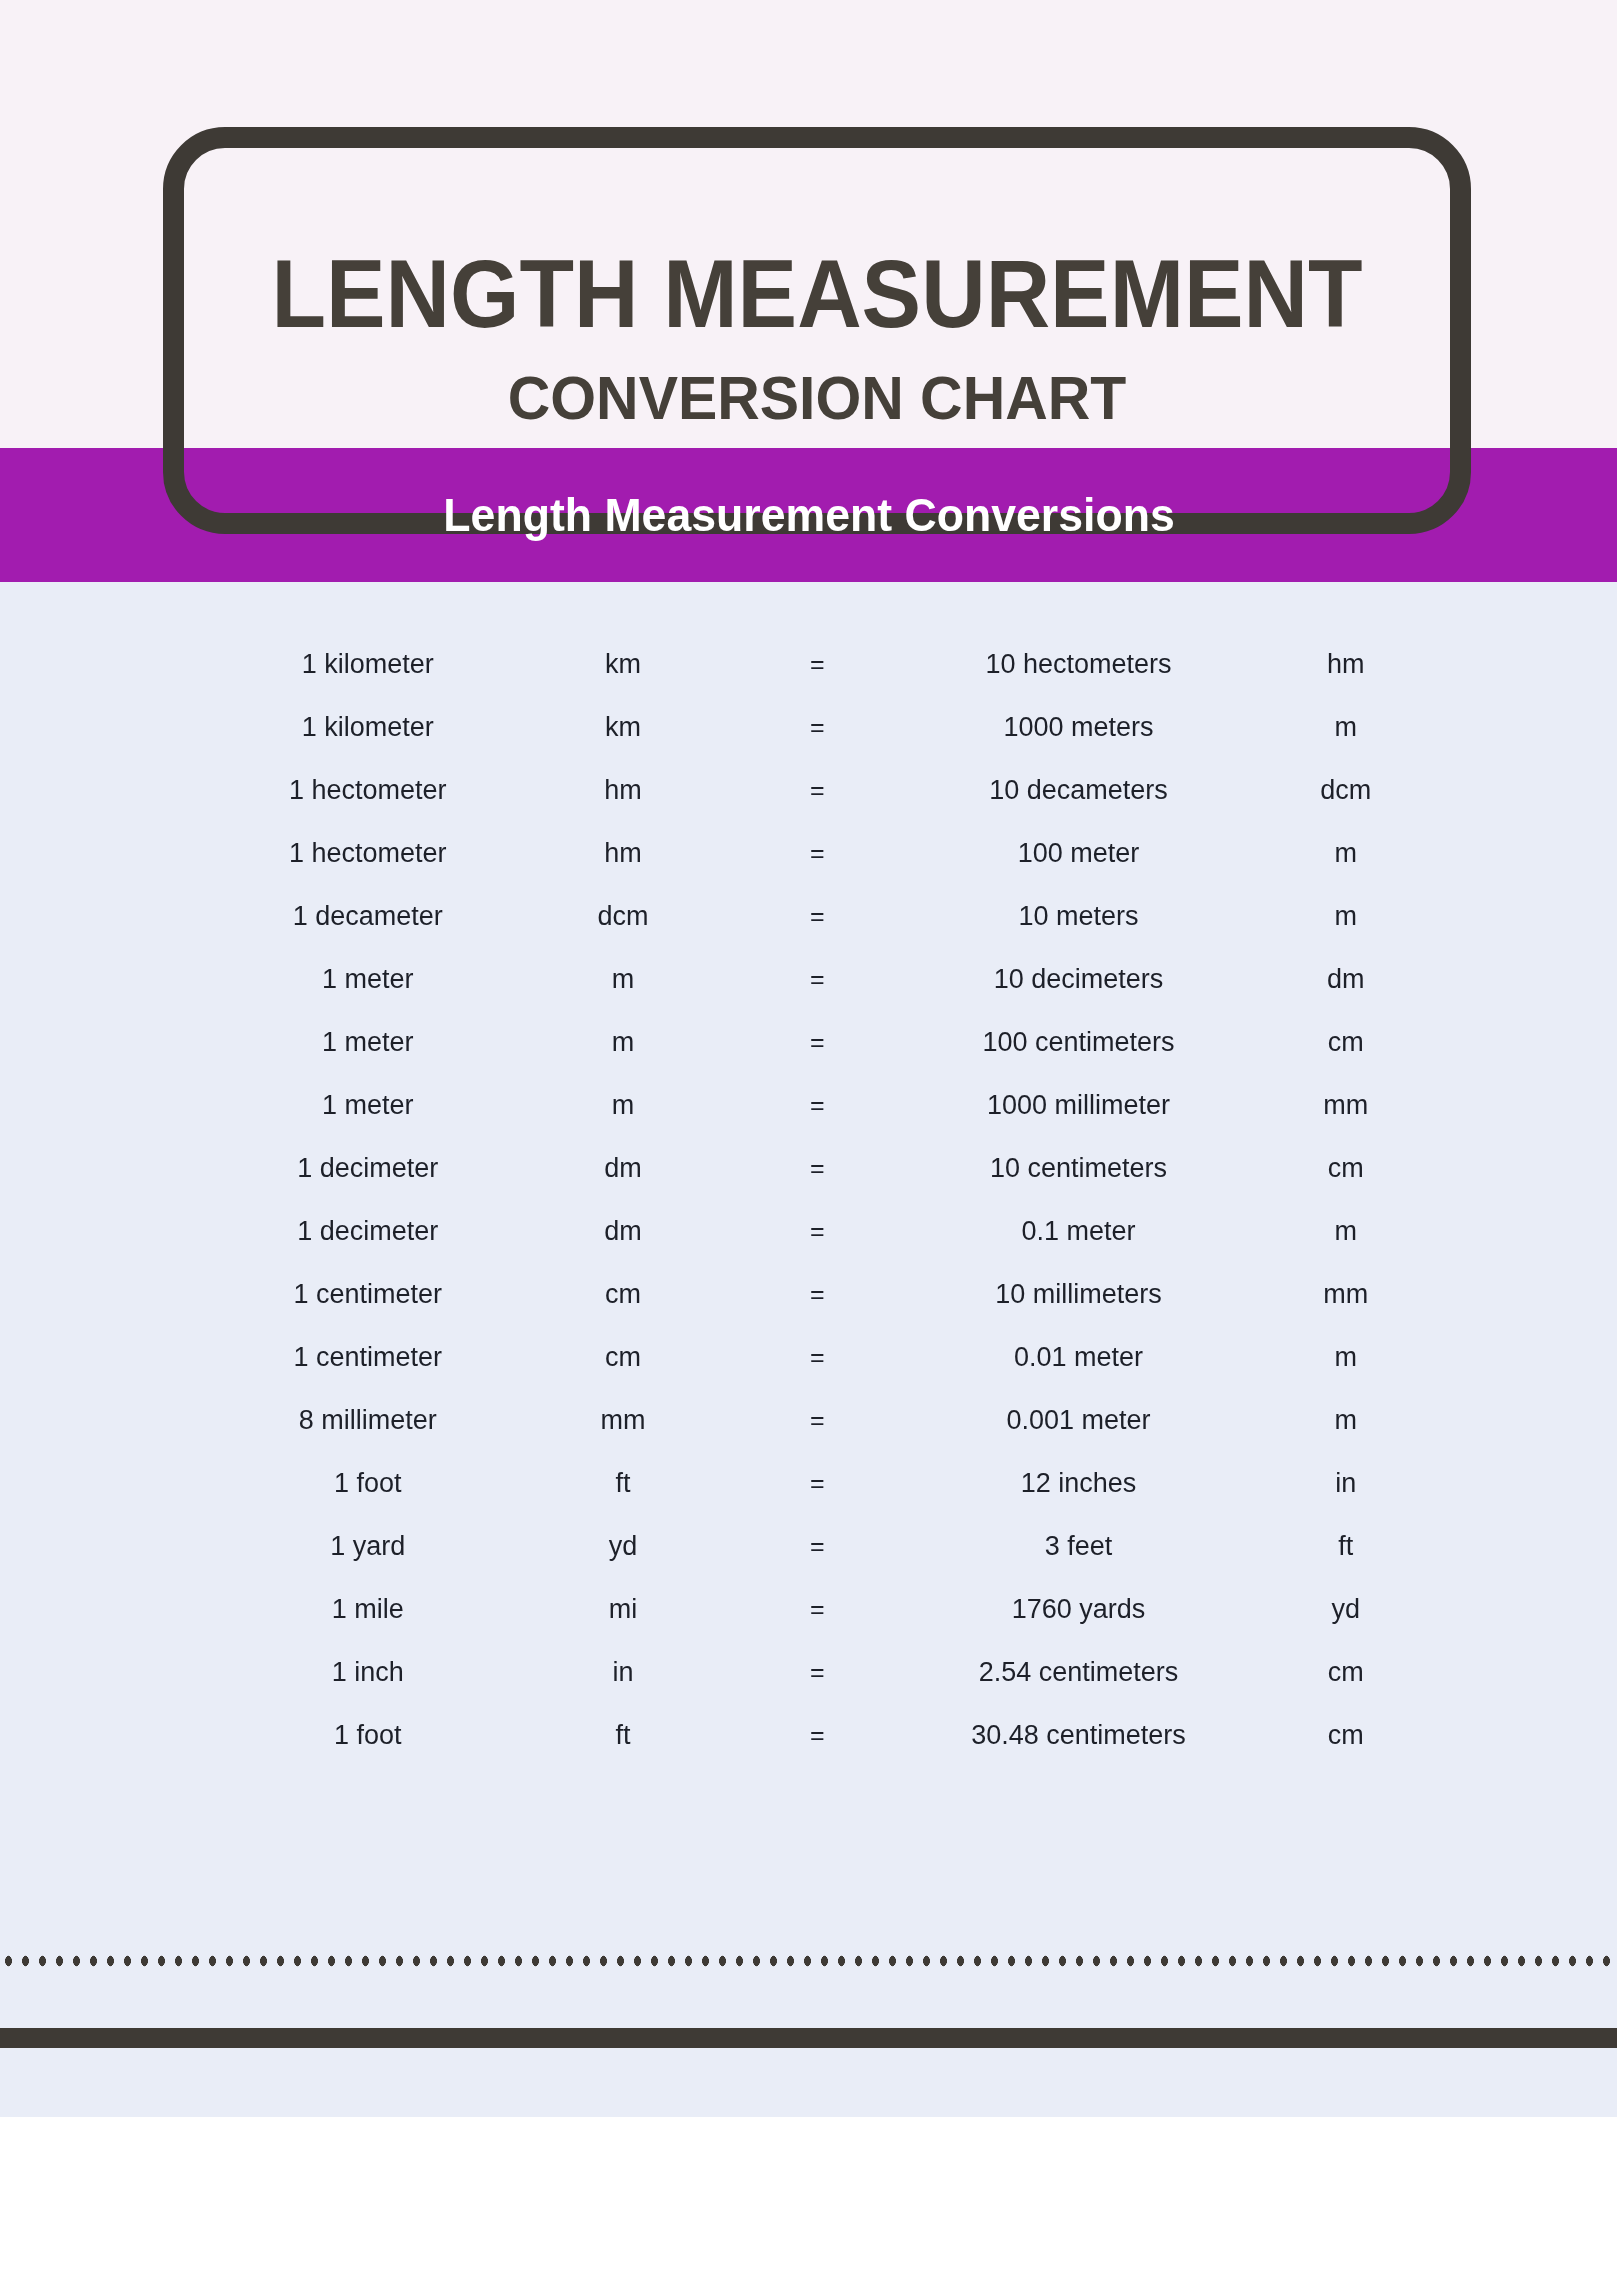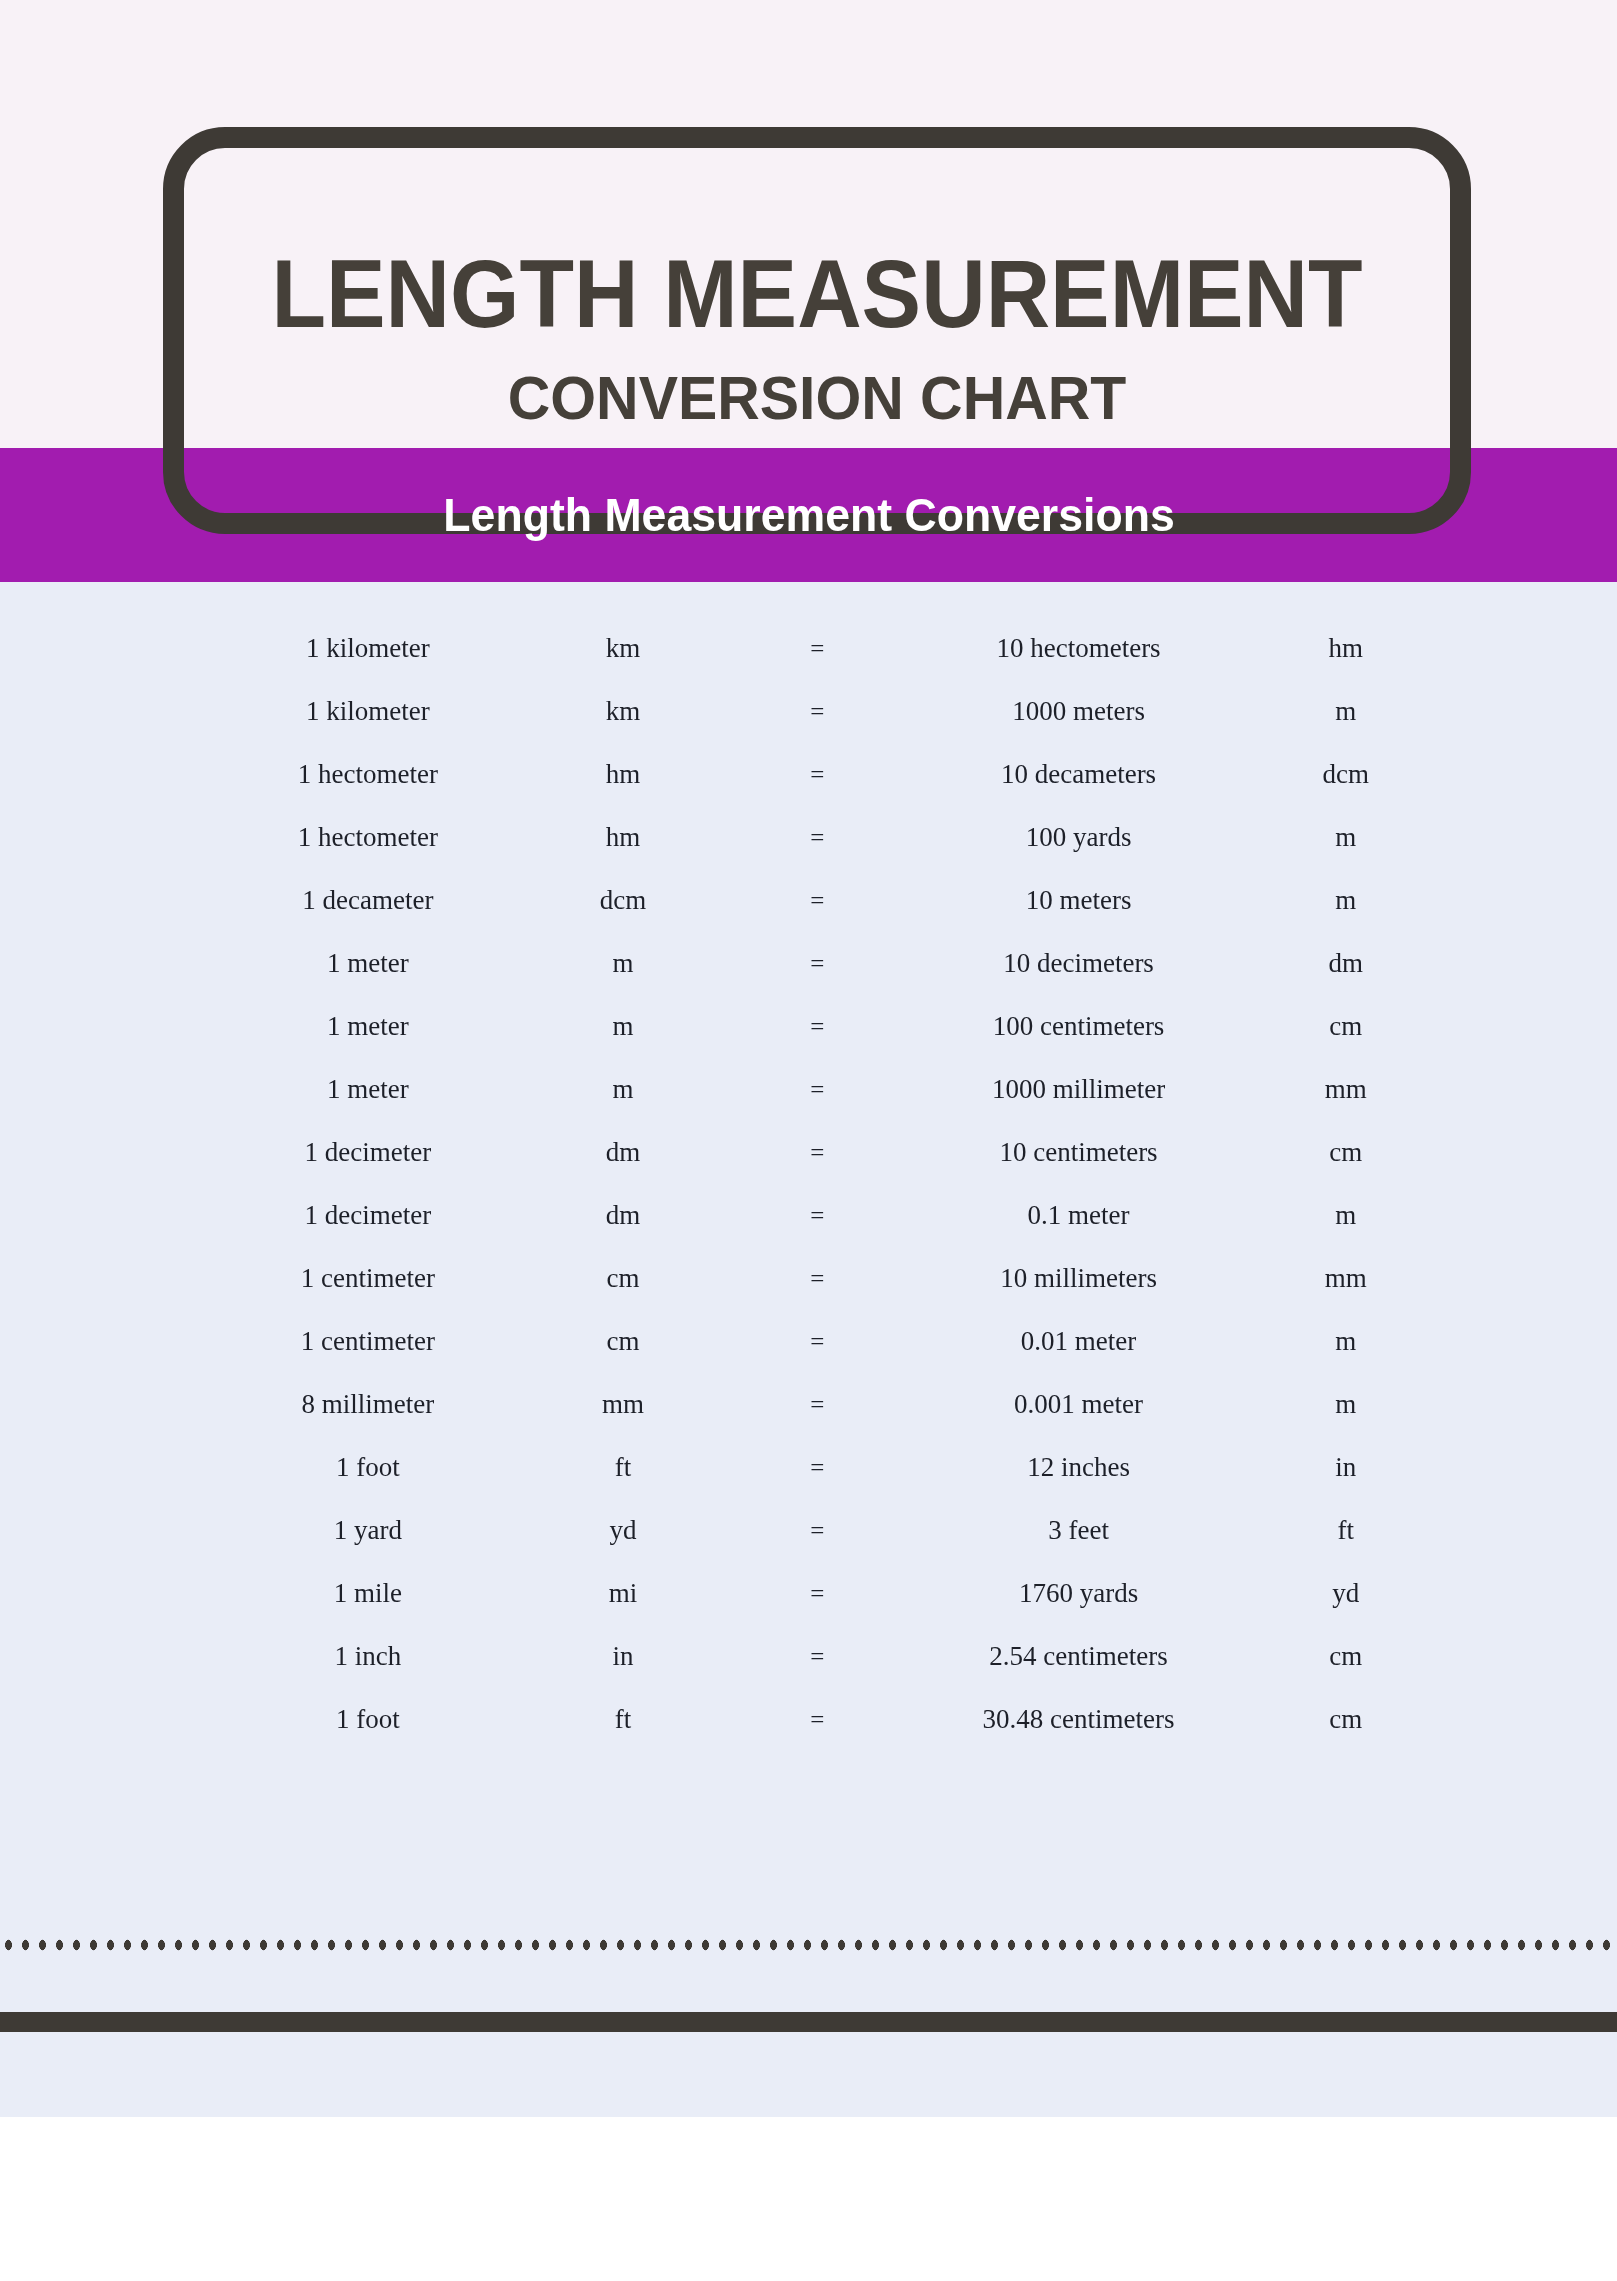--- a/index.html
+++ b/index.html
@@ -68,22 +68,21 @@
     transform: scaleX(0.97);
     white-space: nowrap;
   }
 
   
   .table-section {
     height: 1535px;
     background: #e9edf7;
   }
   .conv-table {
-    padding-top: 35px;
-    font-family: Liberation Serif, serif;
+    padding-top: 51px;
   }
   .conv-row {
     display: flex;
     align-items: center;
     height: 63px;
     margin-left: 222px;
     margin-right: 181px;
     color: #1d2029;
     font-size: 27px;
   }
@@ -156,21 +155,21 @@
     <span class="c2">hm</span>
     <span class="c3">=</span>
     <span class="c4">10 decameters</span>
     <span class="c5">dcm</span>
   </div>
 
   <div class="conv-row">
     <span class="c1">1 hectometer</span>
     <span class="c2">hm</span>
     <span class="c3">=</span>
-    <span class="c4">100 yards</span>
+    <span class="c4">100 meter</span>
     <span class="c5">m</span>
   </div>
 
   <div class="conv-row">
     <span class="c1">1 decameter</span>
     <span class="c2">dcm</span>
     <span class="c3">=</span>
     <span class="c4">10 meters</span>
     <span class="c5">m</span>
   </div>

